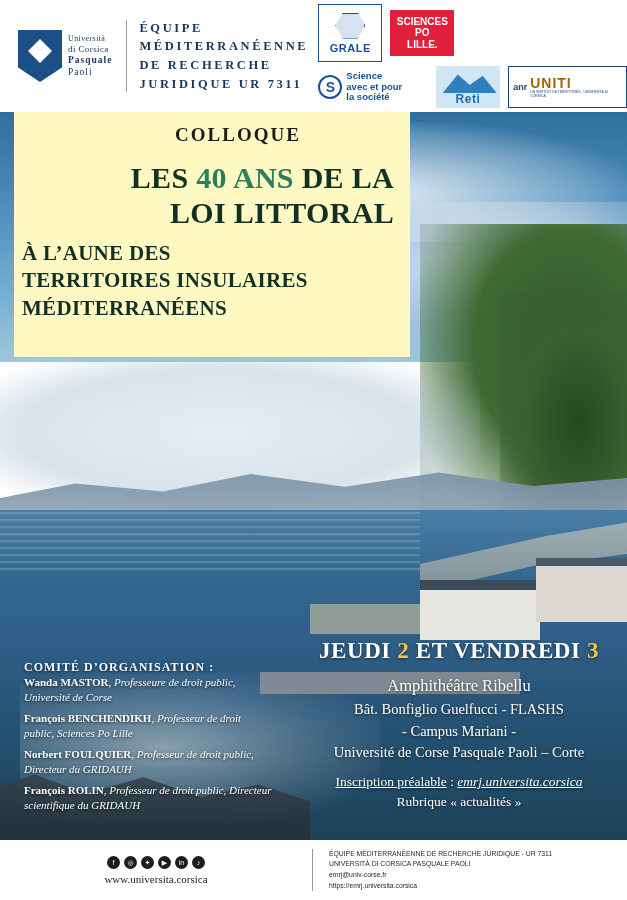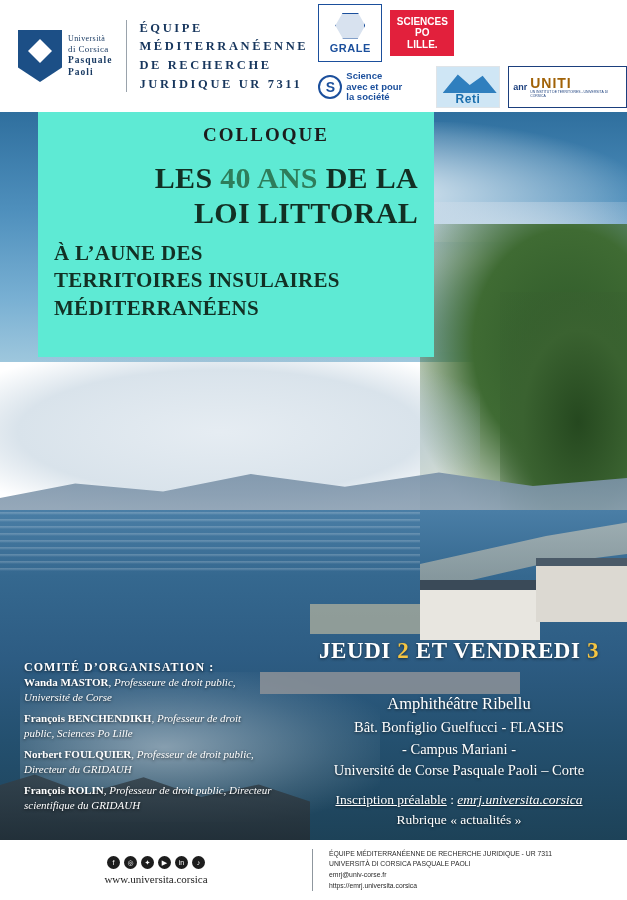--- a/index.html
+++ b/index.html
@@ -43,21 +43,21 @@
   .uc-text {
     font-family: "Liberation Serif", serif;
     color: #1a3b63;
     line-height: 1.25;
     font-size: 8.5px;
     letter-spacing: 0.4px;
   }
   .uc-text .l1 { font-size: 8px; }
   .uc-text .l2 { font-size: 9px; }
   .uc-text .l3 { font-size: 9.5px; font-weight: bold; letter-spacing: 1px; }
-  .uc-text .l4 { font-size: 9.5px; font-weight: bold; letter-spacing: 1px; }
+  .uc-text .l4 { font-size: 9.5px; font-weight: normal; letter-spacing: 1px; }
 
   .logo-divider {
     width: 1px; height: 72px;
     background: #9aa3ac;
     margin: 0 12px 0 14px;
   }
   .logo-emrj {
     font-family: "Liberation Serif", serif;
     color: #17365d;
     font-weight: bold;
@@ -272,23 +272,22 @@
     position: absolute; left: 420px; top: 410px; width: 210px; height: 70px;
     background: linear-gradient(#b9bdb6, #9aa29d);
     clip-path: polygon(0 60%, 60% 20%, 100% 0, 100% 45%, 55% 62%, 0 100%);
     opacity: 0.75;
   }
 
   
   .title-panel {
     position: absolute; left: 14px; top: 112px;
     width: 396px; height: 245px;
-    background: #5eead4;
-    padding: 10px 16px 0 16px;
-    margin-left: 24px;
+    background: #fef9c3;
+    padding: 10px 16px 0 8px;
   }
   .colloque {
     text-align: center;
     font-family: "Liberation Serif", serif;
     font-weight: bold;
     font-size: 19px;
     letter-spacing: 2px;
     color: #1c1c1c;
     margin-top: 2px;
     margin-left: 60px;
@@ -326,21 +325,21 @@
     font-weight: bold; font-size: 23px; letter-spacing: 0.6px;
     text-shadow: 0 1px 3px rgba(0,0,0,0.55);
   }
   .date-line2 {
     font-weight: bold; font-size: 23px; letter-spacing: 0.6px;
     margin-top: 4px;
     text-shadow: 0 1px 3px rgba(0,0,0,0.55);
   }
   .date-num { color: #f5c542; }
   .venue {
-    margin-top: 28px;
+    margin-top: 10px;
     font-size: 14.5px; line-height: 1.5;
     text-shadow: 0 1px 3px rgba(0,0,0,0.6);
   }
   .venue .big { font-size: 16.5px; }
   .inscription {
     margin-top: 8px;
     font-size: 13.5px; line-height: 1.5;
     text-shadow: 0 1px 3px rgba(0,0,0,0.6);
   }
   .inscription .u { text-decoration: underline; }

